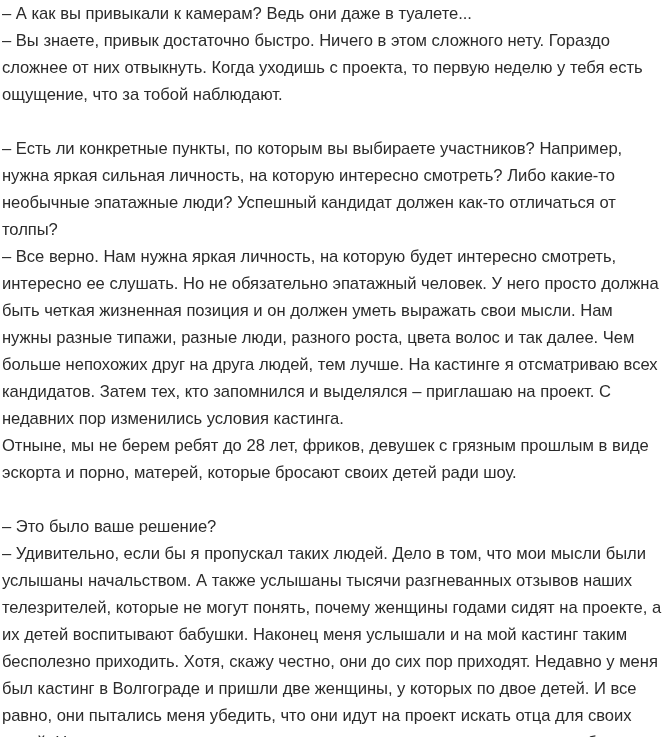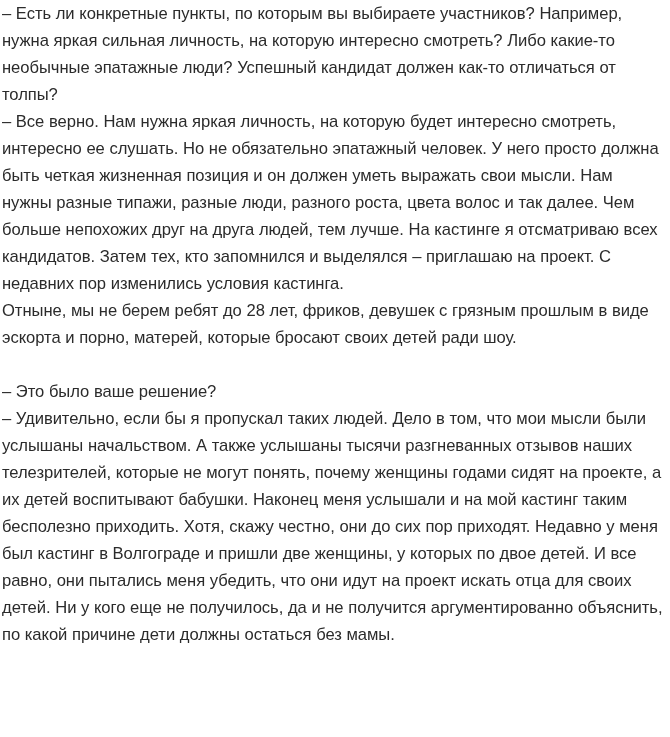--- a/index.html
+++ b/index.html
@@ -32,18 +32,20 @@
     white-space: pre-wrap;
   }
   #article p:last-child {
     margin-bottom: 0;
   }
 </style>
 </head>
 <body>
 
 <div id="article">
+  <p>– А как вы привыкали к камерам? Ведь они даже в туалете...
+– Вы знаете, привык достаточно быстро. Ничего в этом сложного нету. Гораздо сложнее от них отвыкнуть. Когда уходишь с проекта, то первую неделю у тебя есть ощущение, что за тобой наблюдают.</p>
   <p>– Есть ли конкретные пункты, по которым вы выбираете участников? Например, нужна яркая сильная личность, на которую интересно смотреть? Либо какие-то необычные эпатажные люди? Успешный кандидат должен как-то отличаться от толпы?
 – Все верно. Нам нужна яркая личность, на которую будет интересно смотреть, интересно ее слушать. Но не обязательно эпатажный человек. У него просто должна быть четкая жизненная позиция и он должен уметь выражать свои мысли. Нам нужны разные типажи, разные люди, разного роста, цвета волос и так далее. Чем больше непохожих друг на друга людей, тем лучше. На кастинге я отсматриваю всех кандидатов. Затем тех, кто запомнился и выделялся – приглашаю на проект. С недавних пор изменились условия кастинга.
 Отныне, мы не берем ребят до 28 лет, фриков, девушек с грязным прошлым в виде эскорта и порно, матерей, которые бросают своих детей ради шоу.</p>
   <p>– Это было ваше решение?
 – Удивительно, если бы я пропускал таких людей. Дело в том, что мои мысли были услышаны начальством. А также услышаны тысячи разгневанных отзывов наших телезрителей, которые не могут понять, почему женщины годами сидят на проекте, а их детей воспитывают бабушки. Наконец меня услышали и на мой кастинг таким бесполезно приходить. Хотя, скажу честно, они до сих пор приходят. Недавно у меня был кастинг в Волгограде и пришли две женщины, у которых по двое детей. И все равно, они пытались меня убедить, что они идут на проект искать отца для своих детей. Ни у кого еще не получилось, да и не получится аргументированно объяснить, по какой причине дети должны остаться без мамы.</p>
 </div>
 
 </body></html>

